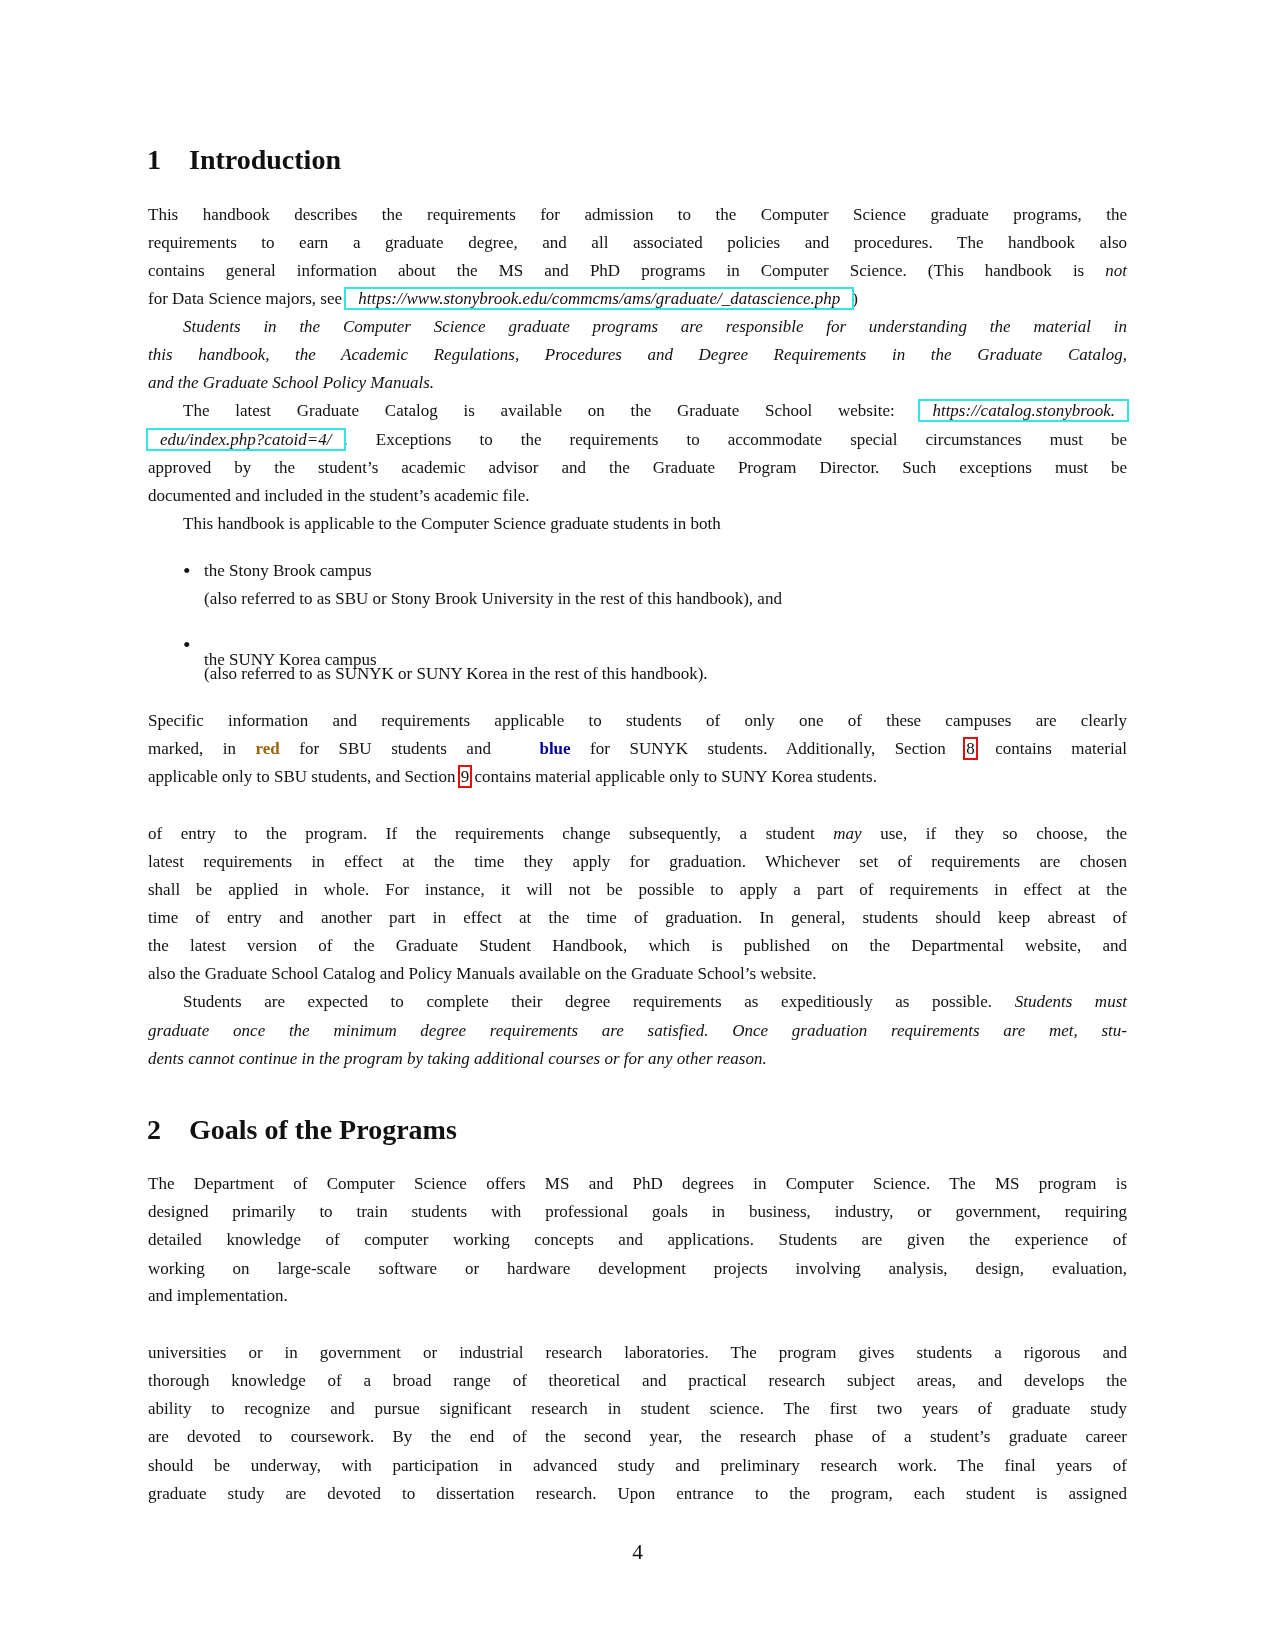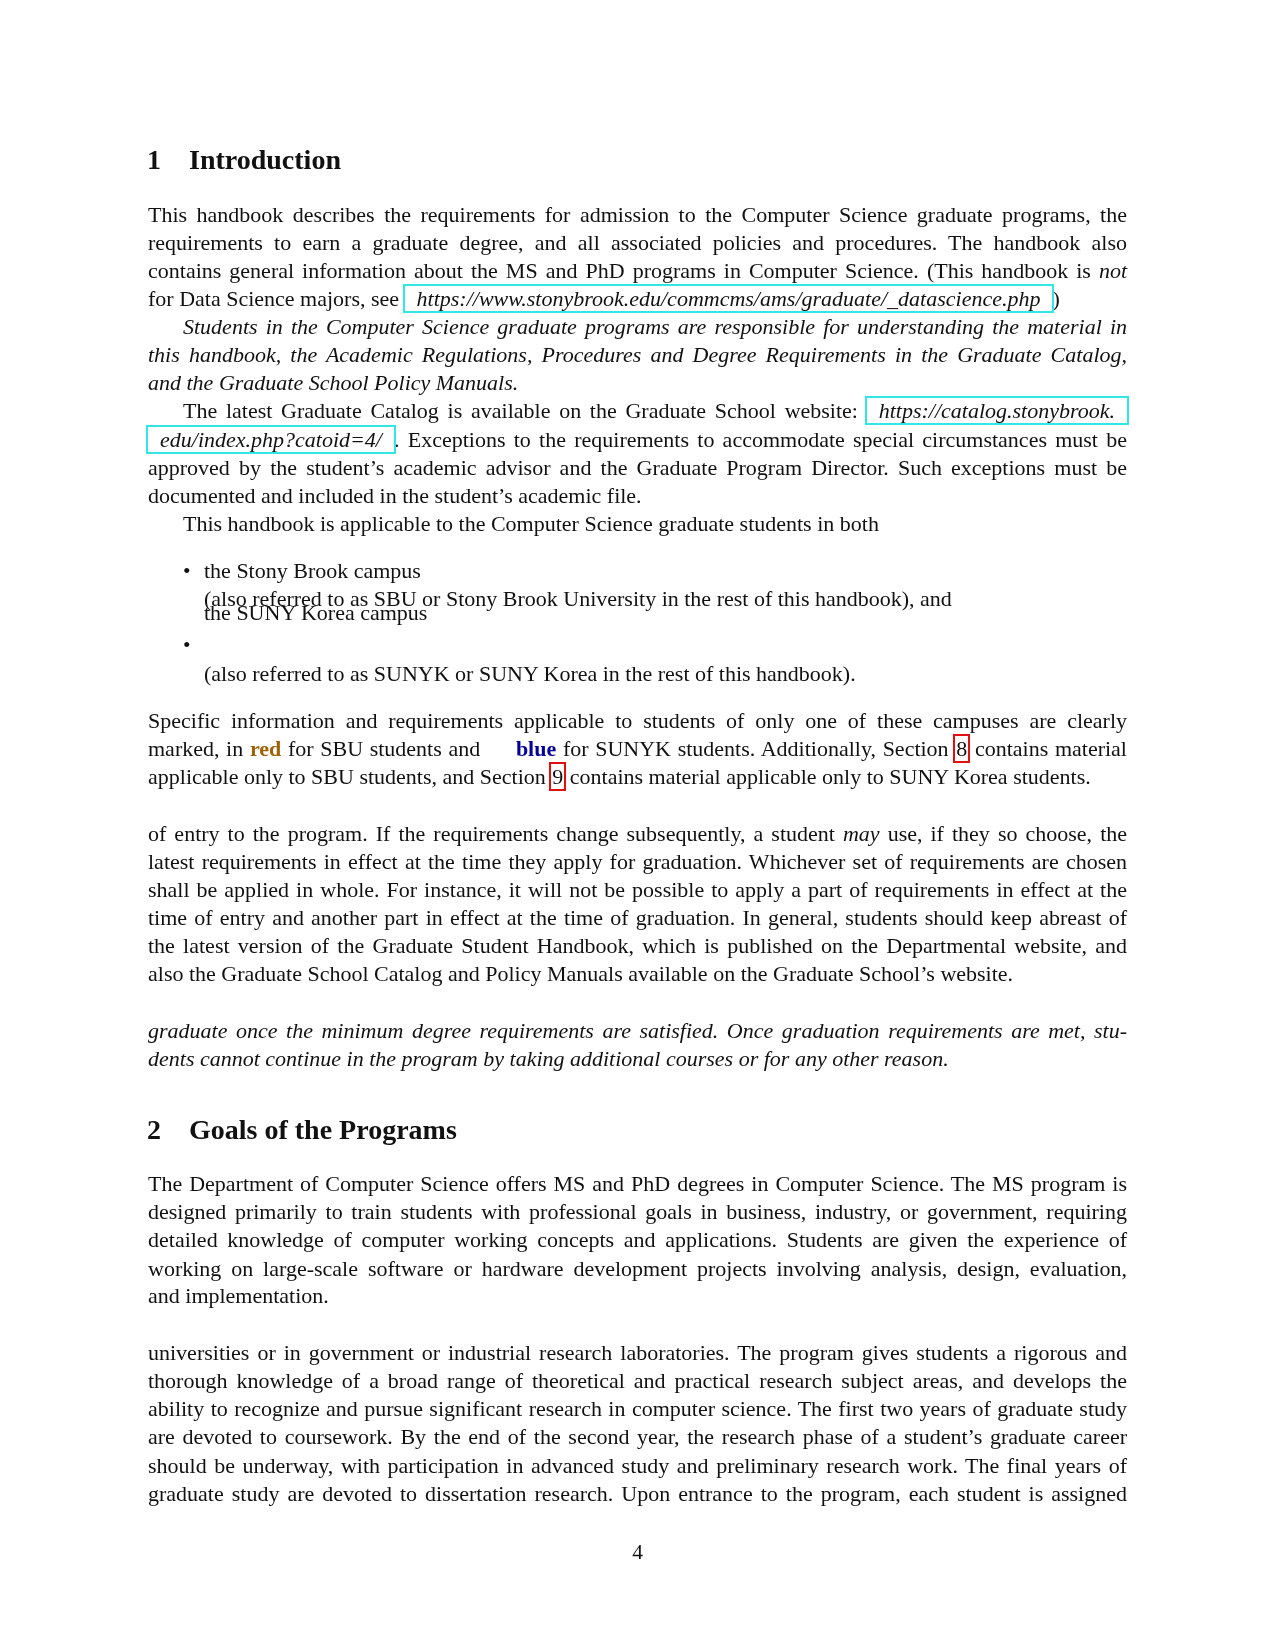--- a/index.html
+++ b/index.html
@@ -1,21 +1,21 @@
 <!DOCTYPE html>
 <html><head>
 <meta charset="utf-8">
 <style>
   html, body { margin:0; padding:0; background:#ffffff; }
   body { width:1275px; height:1651px; position:relative; overflow:hidden;
          font-family:"Liberation Serif", "DejaVu Serif", serif; color:#111; }
   .page { position:absolute; left:0; top:0; width:1275px; height:1651px; background:#fff; }
   .h { position:absolute; left:147px; font-weight:bold; font-size:28px; line-height:34px; white-space:nowrap; }
   .h .num { display:inline-block; width:42px; }
-  .ln { position:absolute; left:148px; width:979px; font-size:22px; line-height:28px; height:28px;
+  .ln { position:absolute; left:148px; width:979px; font-size:17px; line-height:28px; height:28px;
         text-align:justify; text-align-last:justify; white-space:nowrap; overflow:visible; }
   .ln.last { text-align-last:left; }
   .ln.ind { left:183px; width:944px; }
   .ln.bul { left:204px; width:900px; text-align-last:left; }
   .bullet { position:absolute; left:183px; font-size:21.5px; line-height:28px; }
   .it { font-style:italic; }
   .url { font-style:italic; outline:2px solid #33e6e6; outline-offset:0px; padding:0 12px; }
   .ref { outline:2px solid #e01010; padding:0 1px; }
   .red { color:#a16207; font-weight:bold; }
   .blue { color:#000099; font-weight:bold;margin-left:29px; }
@@ -43,48 +43,49 @@
   <div class="ln" style="top:426px"><span class="url">edu/index.php?catoid=4/</span><span>. Exceptions to the requirements to accommodate special circumstances must be</span></div>
   <div class="ln" style="top:454px">approved by the student’s academic advisor and the Graduate Program Director.  Such exceptions must be</div>
   <div class="ln last" style="top:482px">documented and included in the student’s academic file.</div>
 
   <div class="ln ind last" style="top:510px">This handbook is applicable to the Computer Science graduate students in both</div>
 
   <div class="bullet" style="top:557px">•</div>
   <div class="ln bul" style="top:557px">the Stony Brook campus</div>
   <div class="ln bul" style="top:585px">(also referred to as SBU or Stony Brook University in the rest of this handbook), and</div>
   <div class="bullet" style="top:631px">•</div>
-  <div class="ln bul" style="top:599px">the SUNY Korea campus</div>
+  <div class="ln bul" style="top:646px">the SUNY Korea campus</div>
   <div class="ln bul" style="top:660px">(also referred to as SUNYK or SUNY Korea in the rest of this handbook).</div>
 
   <div class="ln" style="top:707px">Specific information and requirements applicable to students of only one of these campuses are clearly</div>
   <div class="ln" style="top:735px"><span>marked, in </span><span class="red">red</span><span> for SBU students and </span><span class="blue">blue</span><span> for SUNYK students.  Additionally, Section </span><span class="ref">8</span><span> contains material</span></div>
   <div class="ln last" style="top:763px"><span>applicable only to SBU students, and Section </span><span class="ref">9</span><span> contains material applicable only to SUNY Korea students.</span></div>
 
   <div class="ln" style="top:820px"><span>of entry to the program. If the requirements change subsequently, a student </span><span class="it">may</span><span> use, if they so choose, the</span></div>
   <div class="ln" style="top:848px">latest requirements in effect at the time they apply for graduation. Whichever set of requirements are chosen</div>
   <div class="ln" style="top:876px">shall be applied in whole. For instance, it will not be possible to apply a part of requirements in effect at the</div>
   <div class="ln" style="top:904px">time of entry and another part in effect at the time of graduation. In general, students should keep abreast of</div>
   <div class="ln" style="top:932px">the latest version of the Graduate Student Handbook, which is published on the Departmental website, and</div>
   <div class="ln last" style="top:960px">also the Graduate School Catalog and Policy Manuals available on the Graduate School’s website.</div>
 
+  <div class="ln ind" style="top:988px"><span>Students are expected to complete their degree requirements as expeditiously as possible. </span><span class="it">Students must</span></div>
   <div class="ln it" style="top:1017px">graduate once the minimum degree requirements are satisfied.  Once graduation requirements are met, stu-</div>
   <div class="ln it last" style="top:1045px">dents cannot continue in the program by taking additional courses or for any other reason.</div>
 
   <div class="h" style="top:1113px">
     <span class="num">2</span><span>Goals of the Programs</span>
   </div>
 
   <div class="ln" style="top:1170px">The Department of Computer Science offers MS and PhD degrees in Computer Science. The MS program is</div>
   <div class="ln" style="top:1198px">designed primarily to train students with professional goals in business, industry, or government, requiring</div>
   <div class="ln" style="top:1226px">detailed knowledge of computer working concepts and applications.  Students are given the experience of</div>
   <div class="ln" style="top:1255px">working on large-scale software or hardware development projects involving analysis, design, evaluation,</div>
   <div class="ln last" style="top:1282px">and implementation.</div>
 
   <div class="ln" style="top:1339px">universities or in government or industrial research laboratories. The program gives students a rigorous and</div>
   <div class="ln" style="top:1367px">thorough knowledge of a broad range of theoretical and practical research subject areas, and develops the</div>
-  <div class="ln" style="top:1395px">ability to recognize and pursue significant research in computer science. The first two years of graduate study</div>
+  <div class="ln" style="top:1395px">ability to recognize and pursue significant research in student science. The first two years of graduate study</div>
   <div class="ln" style="top:1423px">are devoted to coursework. By the end of the second year, the research phase of a student’s graduate career</div>
   <div class="ln" style="top:1452px">should be underway, with participation in advanced study and preliminary research work. The final years of</div>
   <div class="ln" style="top:1480px">graduate study are devoted to dissertation research.  Upon entrance to the program, each student is assigned</div>
 
   <div class="pgnum" style="top:1538px">4</div>
 </div>
 
 </body></html>

